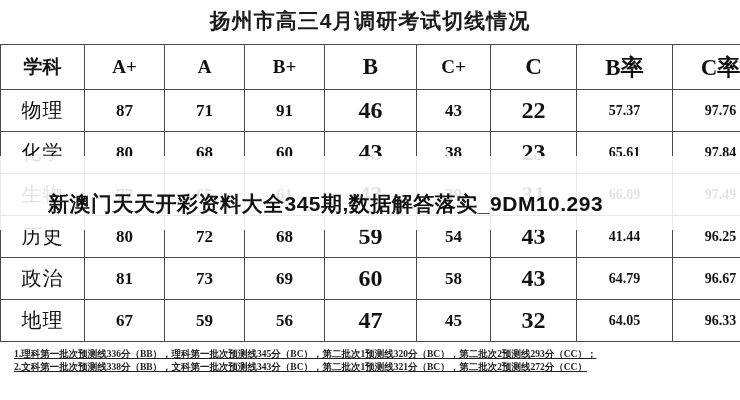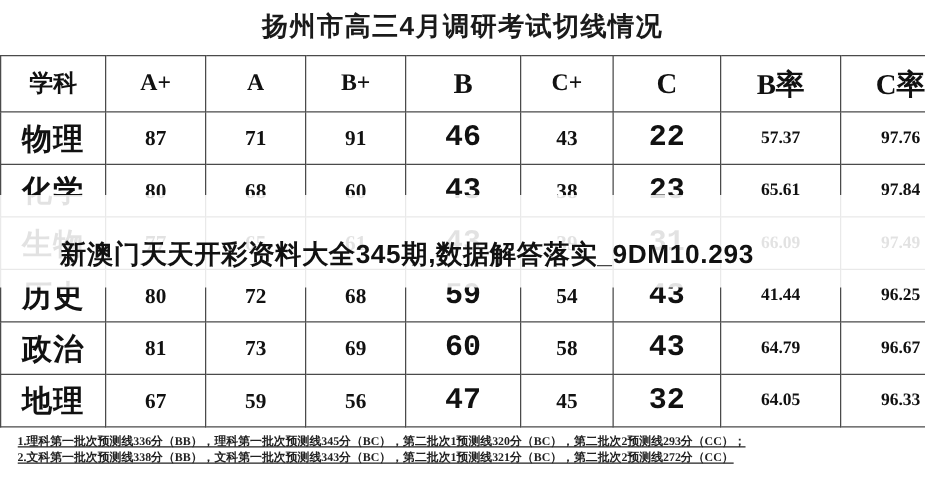--- a/index.html
+++ b/index.html
@@ -59,32 +59,31 @@
     font-weight: bold;
     font-size: 19px;
   }
   tr.header td.big {
     font-size: 23px;
   }
   tr.body td {
     height: 39px;
   }
   td.subject {
-    font-size: 24px;
-    font-weight: bold;
+    font-size: 20px;
+    font-weight: normal;
     letter-spacing: 1px;
   }
   td.num {
     font-size: 17px;
     font-weight: bold;
   }
   td.bignum {
     font-size: 24px;
     font-weight: bold;
-    font-family: Liberation Mono, monospace;
   }
   td.rate {
     font-size: 14px;
     font-weight: bold;
     color: #222;
   }
   .footnotes {
     margin: 6px 10px 0 14px;
     font-size: 9.5px;
     line-height: 13px;

